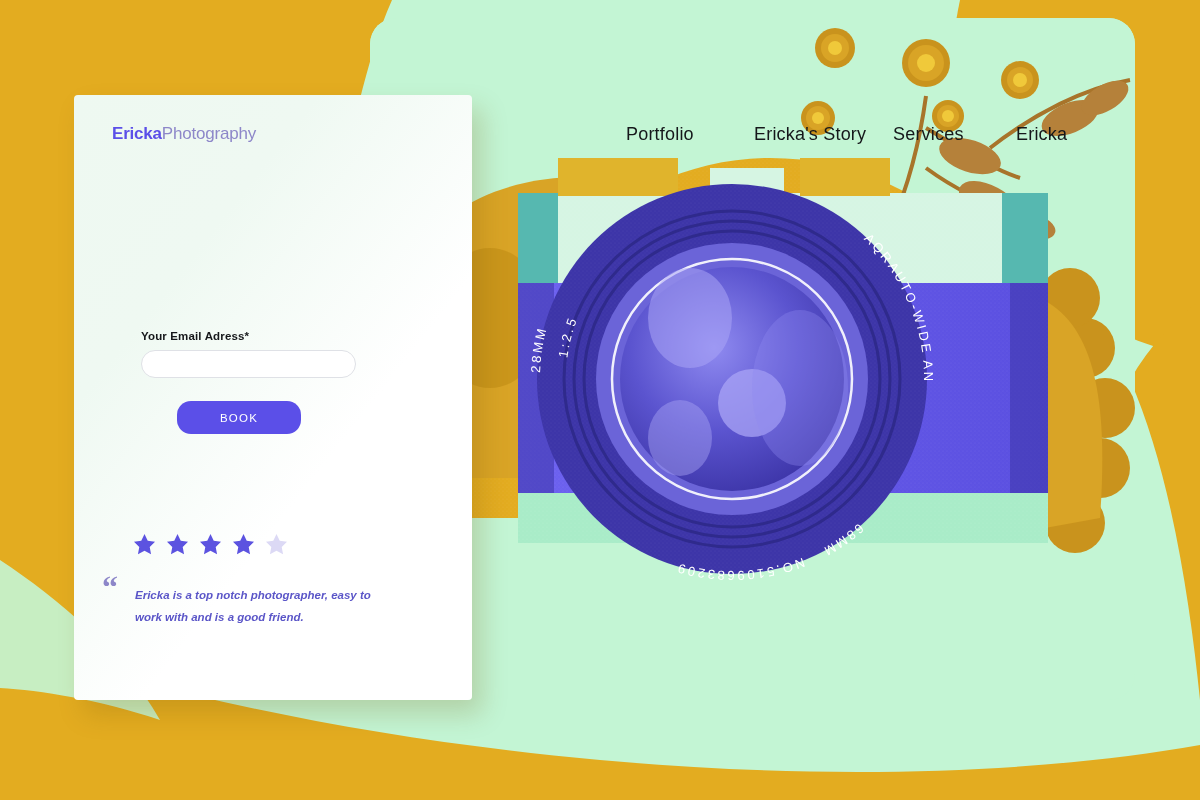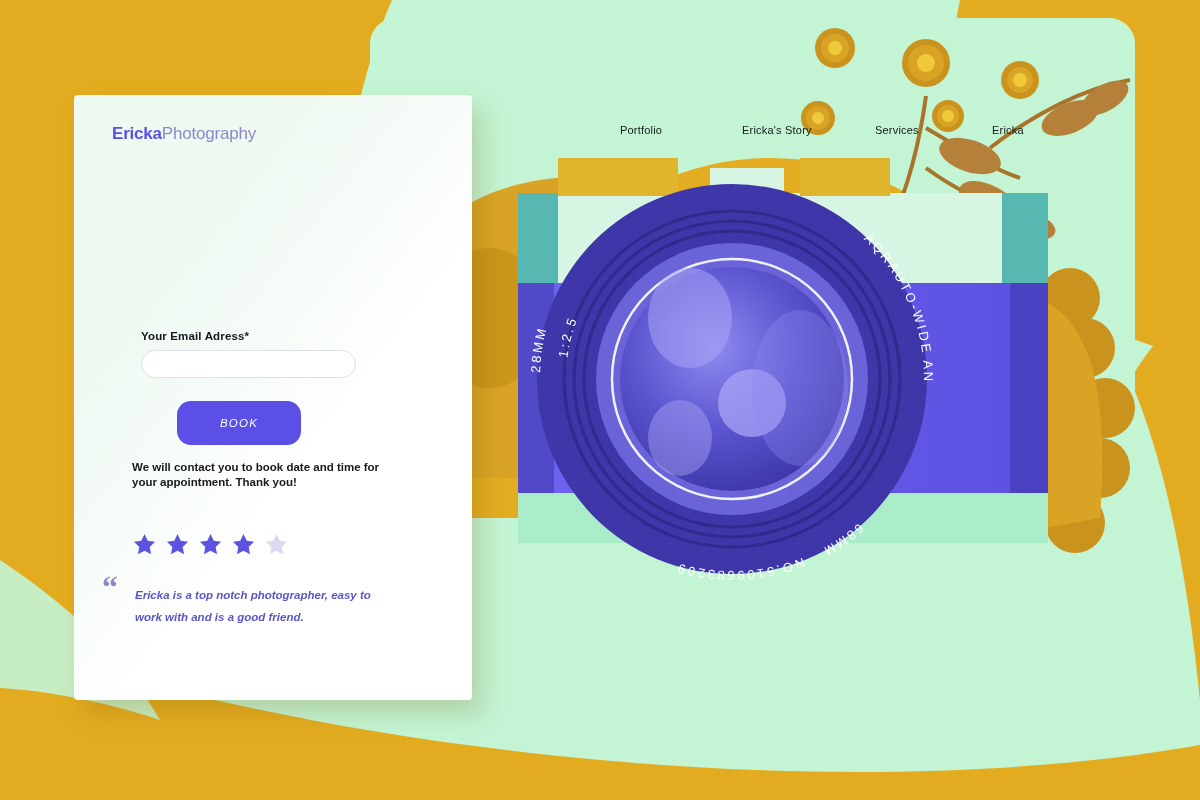--- a/index.html
+++ b/index.html
@@ -24,22 +24,22 @@
   }
   .hero-art { position:absolute; inset:0; }
 
   
   .nav {
     position:absolute; left:620px; top:124px;
     display:flex; align-items:center; gap:0;
     z-index:40;
   }
   .nav-item {
-    font-size:11px; color:#15171a; letter-spacing:.2px;
-    white-space:nowrap; cursor:pointer;
+    font-size:18px; color:#15171a; letter-spacing:.2px;
+    white-space:nowrap; cursor:pointer;margin-left:6px;
   }
   .nav-item:nth-child(1){ width:122px; }
   .nav-item:nth-child(2){ width:133px; }
   .nav-item:nth-child(3){ width:117px; }
 
   
   .card {
     position:absolute; left:74px; top:95px;
     width:398px; height:605px;
     background:linear-gradient(128deg,#eef9f1 0%,#eff9f2 28%,#ffffff 62%,#ffffff 100%);
@@ -71,27 +71,26 @@
     width:215px; height:28px;
     background:#fff;
     border:1.3px solid #dfe1e6;
     border-radius:20px;
     font-family:"Liberation Sans", sans-serif;
     font-size:12px; color:#333;
     padding:0 14px; outline:none;
   }
   .book-btn {
     position:absolute; left:103px; top:306px;
-    width:124px; height:44px;
+    width:124px; height:33px;
     background:#5b4fe8; color:#fff;
     border:none; border-radius:14px;
     font-family:"Liberation Sans", sans-serif;
     font-size:11.5px; font-weight:500; letter-spacing:1.2px;
     cursor:pointer;
-    font-style:italic;
   }
   .note {
     position:absolute; left:58px; top:365px;
     width:250px;
     font-size:11.5px; line-height:15px; color:#17191c; font-weight:600;
   }
   .stars {
     position:absolute; left:58px; top:437px;
     display:flex; gap:8px;
   }
@@ -303,21 +302,20 @@
 
 
 
   <div class="field field-email">
     <div class="field-label">Your Email Adress*</div>
     <input class="field-input" type="email" placeholder="" style="">
   </div>
 
   <button class="book-btn">BOOK</button>
 
-  <p class="note">We will contact you to book date and time for your appointment. Thank you!</p>
 
   <div class="stars">
     <svg class="star" viewBox="0 0 24 24">
         <path d="M12 1.8l3.1 6.5 7 1-5.1 5 1.3 7.1-6.3-3.4-6.3 3.4 1.3-7.1-5.1-5 7-1z" fill="#5c53e0"></path>
       </svg>
     <svg class="star" viewBox="0 0 24 24">
         <path d="M12 1.8l3.1 6.5 7 1-5.1 5 1.3 7.1-6.3-3.4-6.3 3.4 1.3-7.1-5.1-5 7-1z" fill="#5c53e0"></path>
       </svg>
     <svg class="star" viewBox="0 0 24 24">
         <path d="M12 1.8l3.1 6.5 7 1-5.1 5 1.3 7.1-6.3-3.4-6.3 3.4 1.3-7.1-5.1-5 7-1z" fill="#5c53e0"></path>

